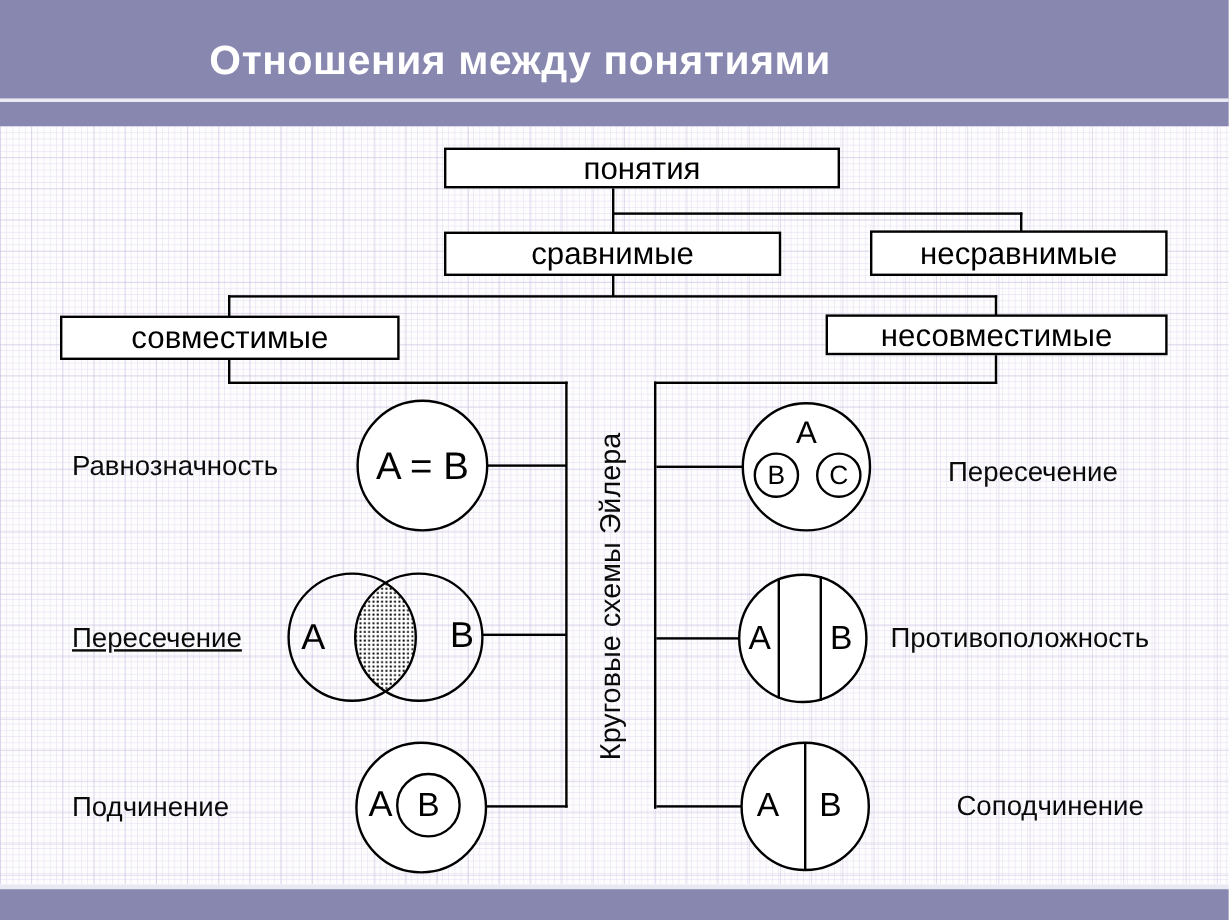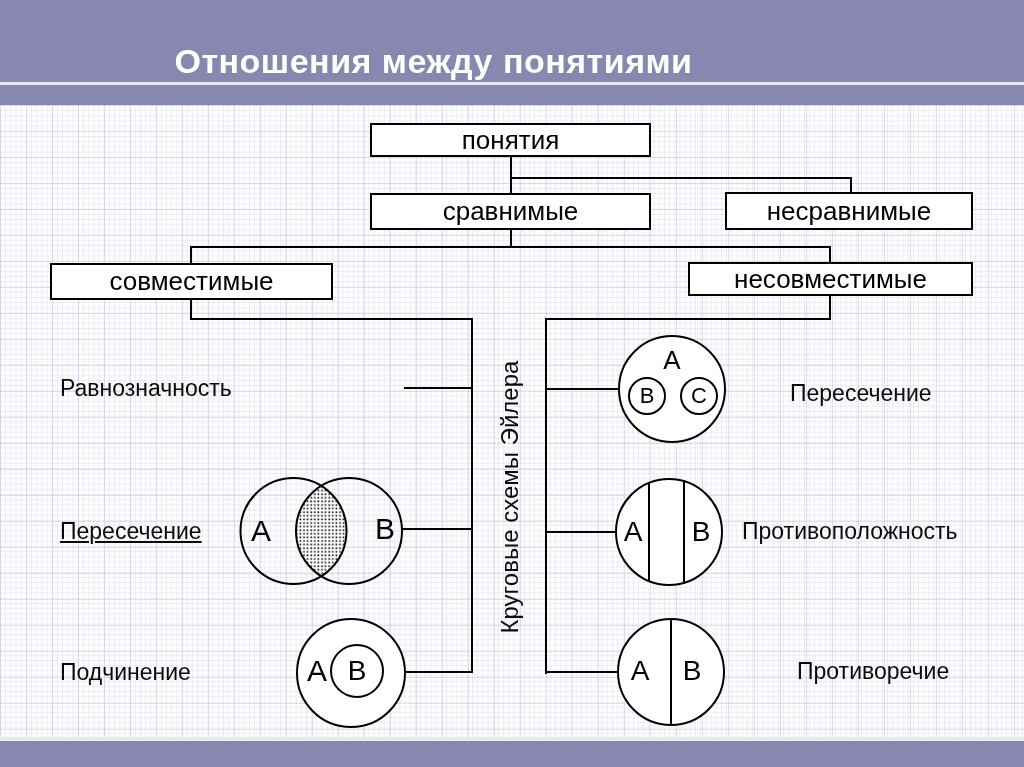--- a/index.html
+++ b/index.html
@@ -7,21 +7,21 @@
     position:relative;width:1024px;height:767px;overflow:hidden;
     font-family:"Liberation Sans","DejaVu Sans",sans-serif;
     background:#fefdfe;
   }
   
   .band{position:absolute;left:0;width:1024px;background:#8787b0;}
   .band.top{top:0;height:105px;}
   .band.bottom{top:741px;height:26px;}
   .band-line{position:absolute;left:0;width:1024px;height:3px;background:#e9e9f4;}
   .slide-title{
-    position:absolute;left:0;top:42px;width:867px;text-align:center;
+    position:absolute;left:0;top:32px;width:867px;text-align:center;
     color:#ffffff;font-size:34px;font-weight:bold;letter-spacing:.5px;
   }
   
   .content{
     position:absolute;left:0;top:105px;width:1024px;height:632px;
     background-color:#fefdfe;
     background-image:
       linear-gradient(to right, rgba(200,190,222,.5) 1px, transparent 1px),
       linear-gradient(to bottom, rgba(200,190,222,.5) 1px, transparent 1px),
       linear-gradient(to right, rgba(226,219,240,.55) 1px, transparent 1px),
@@ -54,21 +54,21 @@
 
 <div class="slide">
 
   <div class="band top">
     <div class="band-line" style="top:82px;"></div>
   </div>
   <div class="slide-title">Отношения между понятиями</div>
 
   <div class="content"></div>
 
-  <div class="fbox" style="left:370px;top:123px;width:281px;height:34px;">
+  <div class="fbox" style="left:370px;top:123px;width:330px;height:34px;">
       <span>понятия</span>
     </div>
   <div class="fbox" style="left:725px;top:192px;width:248px;height:38px;">
       <span>несравнимые</span>
     </div>
   <div class="fbox" style="left:370px;top:193px;width:281px;height:37px;">
       <span>сравнимые</span>
     </div>
   <div class="fbox" style="left:50px;top:263px;width:283px;height:37px;">
       <span>совместимые</span>
@@ -93,20 +93,23 @@
   <i class="ln" style="left:404px;top:387px;width:68px;height:2px;"></i>
   <i class="ln" style="left:402px;top:528px;width:70px;height:2px;"></i>
   <i class="ln" style="left:404px;top:671px;width:69px;height:2px;"></i>
   <i class="ln" style="left:547px;top:388px;width:72px;height:2px;"></i>
   <i class="ln" style="left:547px;top:531px;width:69px;height:2px;"></i>
   <i class="ln" style="left:547px;top:671px;width:71px;height:2px;"></i>
 
   <div class="euler-caption">Круговые схемы Эйлера</div>
 
   <div class="lbl" style="left:60px;top:375px;">Равнозначность</div>
+  <div class="circ" style="left:297px;top:333px;width:110px;height:110px;font-size:32px;">
+    <span>A = B</span>
+  </div>
 
   <div class="lbl" style="left:60px;top:518px;text-decoration:underline;">Пересечение</div>
   <svg style="position:absolute;left:238px;top:475px;" width="168" height="112" viewBox="0 0 168 112">
     <defs>
       <pattern id="dotfill" width="3.6" height="3.6" patternUnits="userSpaceOnUse">
         <rect width="3.6" height="3.6" fill="#ffffff"></rect>
         <rect x="0.4" y="0.4" width="1.6" height="1.6" fill="#000000"></rect>
       </pattern>
     </defs>
     <path d="M 83.25 10.8 A 53 53 0 0 1 83.25 101.2 A 53 53 0 0 1 83.25 10.8 Z" fill="url(#dotfill)" stroke="none"></path>
@@ -133,21 +136,21 @@
     <span>C</span>
   </div>
 
   <div class="lbl" style="left:742px;top:518px;">Противоположность</div>
   <div class="circ" style="left:615px;top:478px;width:108px;height:108px;"></div>
   <i class="ln" style="left:648px;top:482px;width:2px;height:100px;"></i>
   <i class="ln" style="left:683px;top:480px;width:2px;height:104px;"></i>
   <div class="letter" style="left:619px;top:516px;width:28px;font-size:28px;line-height:32px;">A</div>
   <div class="letter" style="left:688px;top:516px;width:26px;font-size:28px;line-height:32px;">B</div>
 
-  <div class="lbl" style="left:797px;top:658px;">Противоречие</div>
+  <div class="lbl" style="left:797px;top:658px;">Соподчинение</div>
   <div class="circ" style="left:617px;top:618px;width:108px;height:108px;"></div>
   <i class="ln" style="left:670px;top:619px;width:2px;height:106px;"></i>
   <div class="letter" style="left:626px;top:655px;width:28px;font-size:28px;line-height:32px;">A</div>
   <div class="letter" style="left:678px;top:655px;width:28px;font-size:28px;line-height:32px;">B</div>
 
   <div class="band-line" style="top:737px;height:4px;"></div>
   <div class="band bottom"></div>
 
 </div>
 

